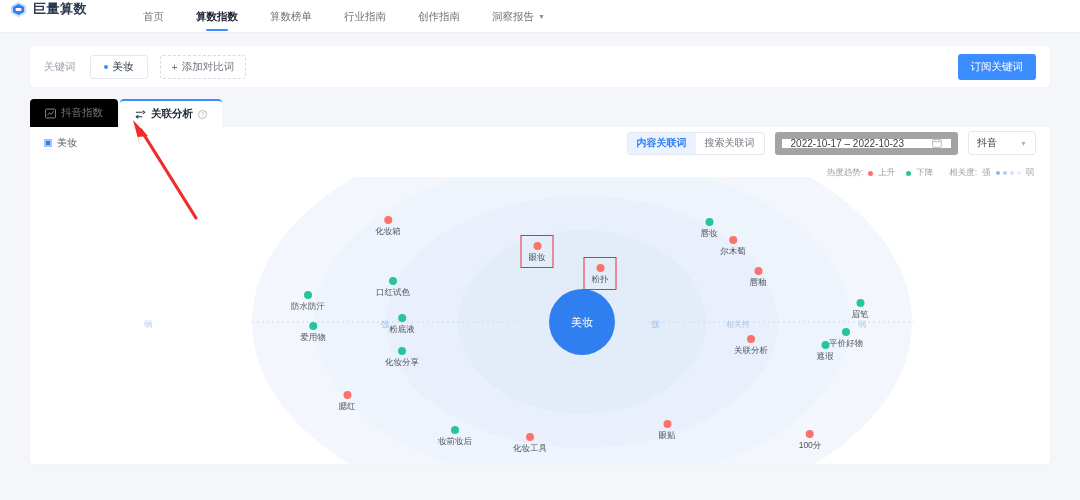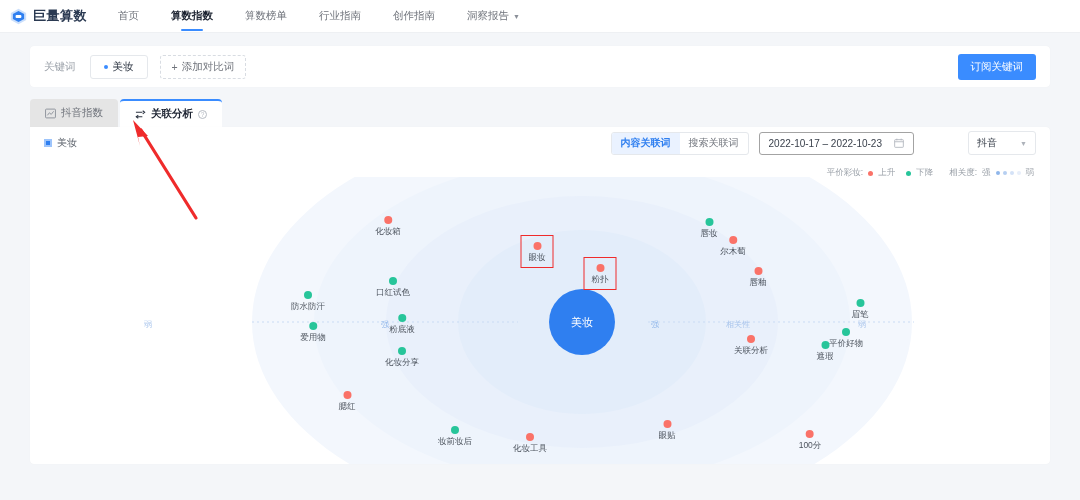--- a/index.html
+++ b/index.html
@@ -6,22 +6,22 @@
   html, body {
     width: 1080px; height: 500px;
     font-family: "Liberation Sans", "DejaVu Sans", sans-serif;
     background: #f4f6f9;
     overflow: hidden;
     color: #333;
   }
 
   
   .topnav {
-    height: 33px; background: #fff; display: flex; align-items: center;
-    border-bottom: 1px solid #eef0f3; position: relative;
+    height: 33px; background: #fff; display: flex; align-items: flex-start;
+    border-bottom: 1px solid #eef0f3; position: relative; gap: 25px;
   }
   .brand { display: flex; align-items: center; gap: 6px; padding-left: 10px; width: 90px; }
   .brand-logo { width: 17px; height: 17px; flex: 0 0 17px; }
   .brand-name {
     font-size: 13px; font-weight: bold; color: #2b3a52; letter-spacing: .5px;
     white-space: nowrap;
   }
   .navlinks { display: flex; align-items: center; gap: 0; margin-left: 12px; }
   .navlink {
     font-size: 10.5px; color: #70747c; padding: 0 16px; height: 33px;
@@ -67,21 +67,21 @@
   }
   .subbtn {
     margin-left: auto; background: #3a8cff; color: #fff; font-size: 10.5px;
     padding: 6px 13px; border-radius: 3px; cursor: pointer; white-space: nowrap;
   }
 
   
   .tabsrow { margin-top: 12px; display: flex; align-items: flex-end; height: 28px; }
   .tab {
     height: 28px; padding: 0 15px; display: flex; align-items: center; gap: 5px;
-    font-size: 10.5px; color: #70747c; background: #e5e5e5; border-radius: 4px 4px 0 0;
+    font-size: 10.5px; color: #70747c; background: #000000; border-radius: 4px 4px 0 0;
     cursor: pointer; white-space: nowrap;
   }
   .tab + .tab { margin-left: 2px; }
   .tab.active {
     background: #fff; color: #1c2331; font-weight: bold;
     border-top: 2px solid #3a8cff;
   }
   .tabico { width: 11px; height: 11px; display: block; }
   .qmark {
     width: 9px; height: 9px; border: 1px solid #b6bbc3; border-radius: 50%;
@@ -95,29 +95,29 @@
   .legend-kw { display: flex; align-items: center; gap: 5px; font-size: 10px; color: #5d636c; }
   .legend-sq { width: 8px; height: 8px; background: #2f7ff0; border: 2px solid #9dc4fb; }
   .ctrls { margin-left: auto; display: flex; align-items: center; gap: 10px; }
   .seg { display: flex; border: 1px solid #e5e8ec; border-radius: 3px; overflow: hidden; height: 23px; }
   .seg div {
     font-size: 10px; padding: 0 9px; display: flex; align-items: center; cursor: pointer;
     color: #70747c; white-space: nowrap;
   }
   .seg div.on { background: #eaf2ff; color: #2f7ff0; font-weight: bold; }
   .daterange {
-    border: 1px solid #a3a3a3; border-radius: 3px; height: 23px; display: flex;
-    align-items: center; gap: 12px; padding: 4px 9px; font-size: 10px; color: #3a414c;
+    border: 7px solid #a3a3a3; border-radius: 3px; height: 23px; display: flex;
+    align-items: center; gap: 28px; padding: 4px 9px; font-size: 10px; color: #3a414c;
     cursor: pointer; white-space: nowrap;
   }
   .cal-ico { width: 10px; height: 10px; flex: 0 0 10px; }
   .selbox {
     border: 1px solid #e5e8ec; border-radius: 3px; height: 23px; width: 68px;
     display: flex; align-items: center; justify-content: space-between;
-    padding: 11px 8px; font-size: 10px; color: #3a414c; cursor: pointer; margin-left: 44px;
+    padding: 11px 8px; font-size: 10px; color: #3a414c; cursor: pointer;
   }
   .chev { font-size: 7px; color: #adb2ba; }
 
   
   .chartlegend {
     position: absolute; right: 16px; top: 40px; display: flex; align-items: center;
     gap: 16px; font-size: 8.5px; color: #9aa0a8;
   }
   .cl-group { display: flex; align-items: center; gap: 5px; }
   .cl-dot { width: 5px; height: 5px; border-radius: 50%; }
@@ -236,21 +236,21 @@
         </div>
         <div class="selbox">
           <span>抖音</span>
           <span class="chev">▼</span>
         </div>
       </div>
     </div>
 
     <div class="chartlegend">
       <div class="cl-group">
-        <span>平价彩妆:</span>
+        <span>热度趋势:</span>
         <span class="cl-dot" style="background:#fa7268"></span>
         <span>上升</span>
         <span class="cl-dot" style="background:#27c59a;margin-left:6px"></span>
         <span>下降</span>
       </div>
       <div class="cl-group">
         <span>相关度:</span>
         <span>强</span>
         <span class="cl-scale">
           <i class="cl-sdot" style="background:#8fb6ea"></i>

